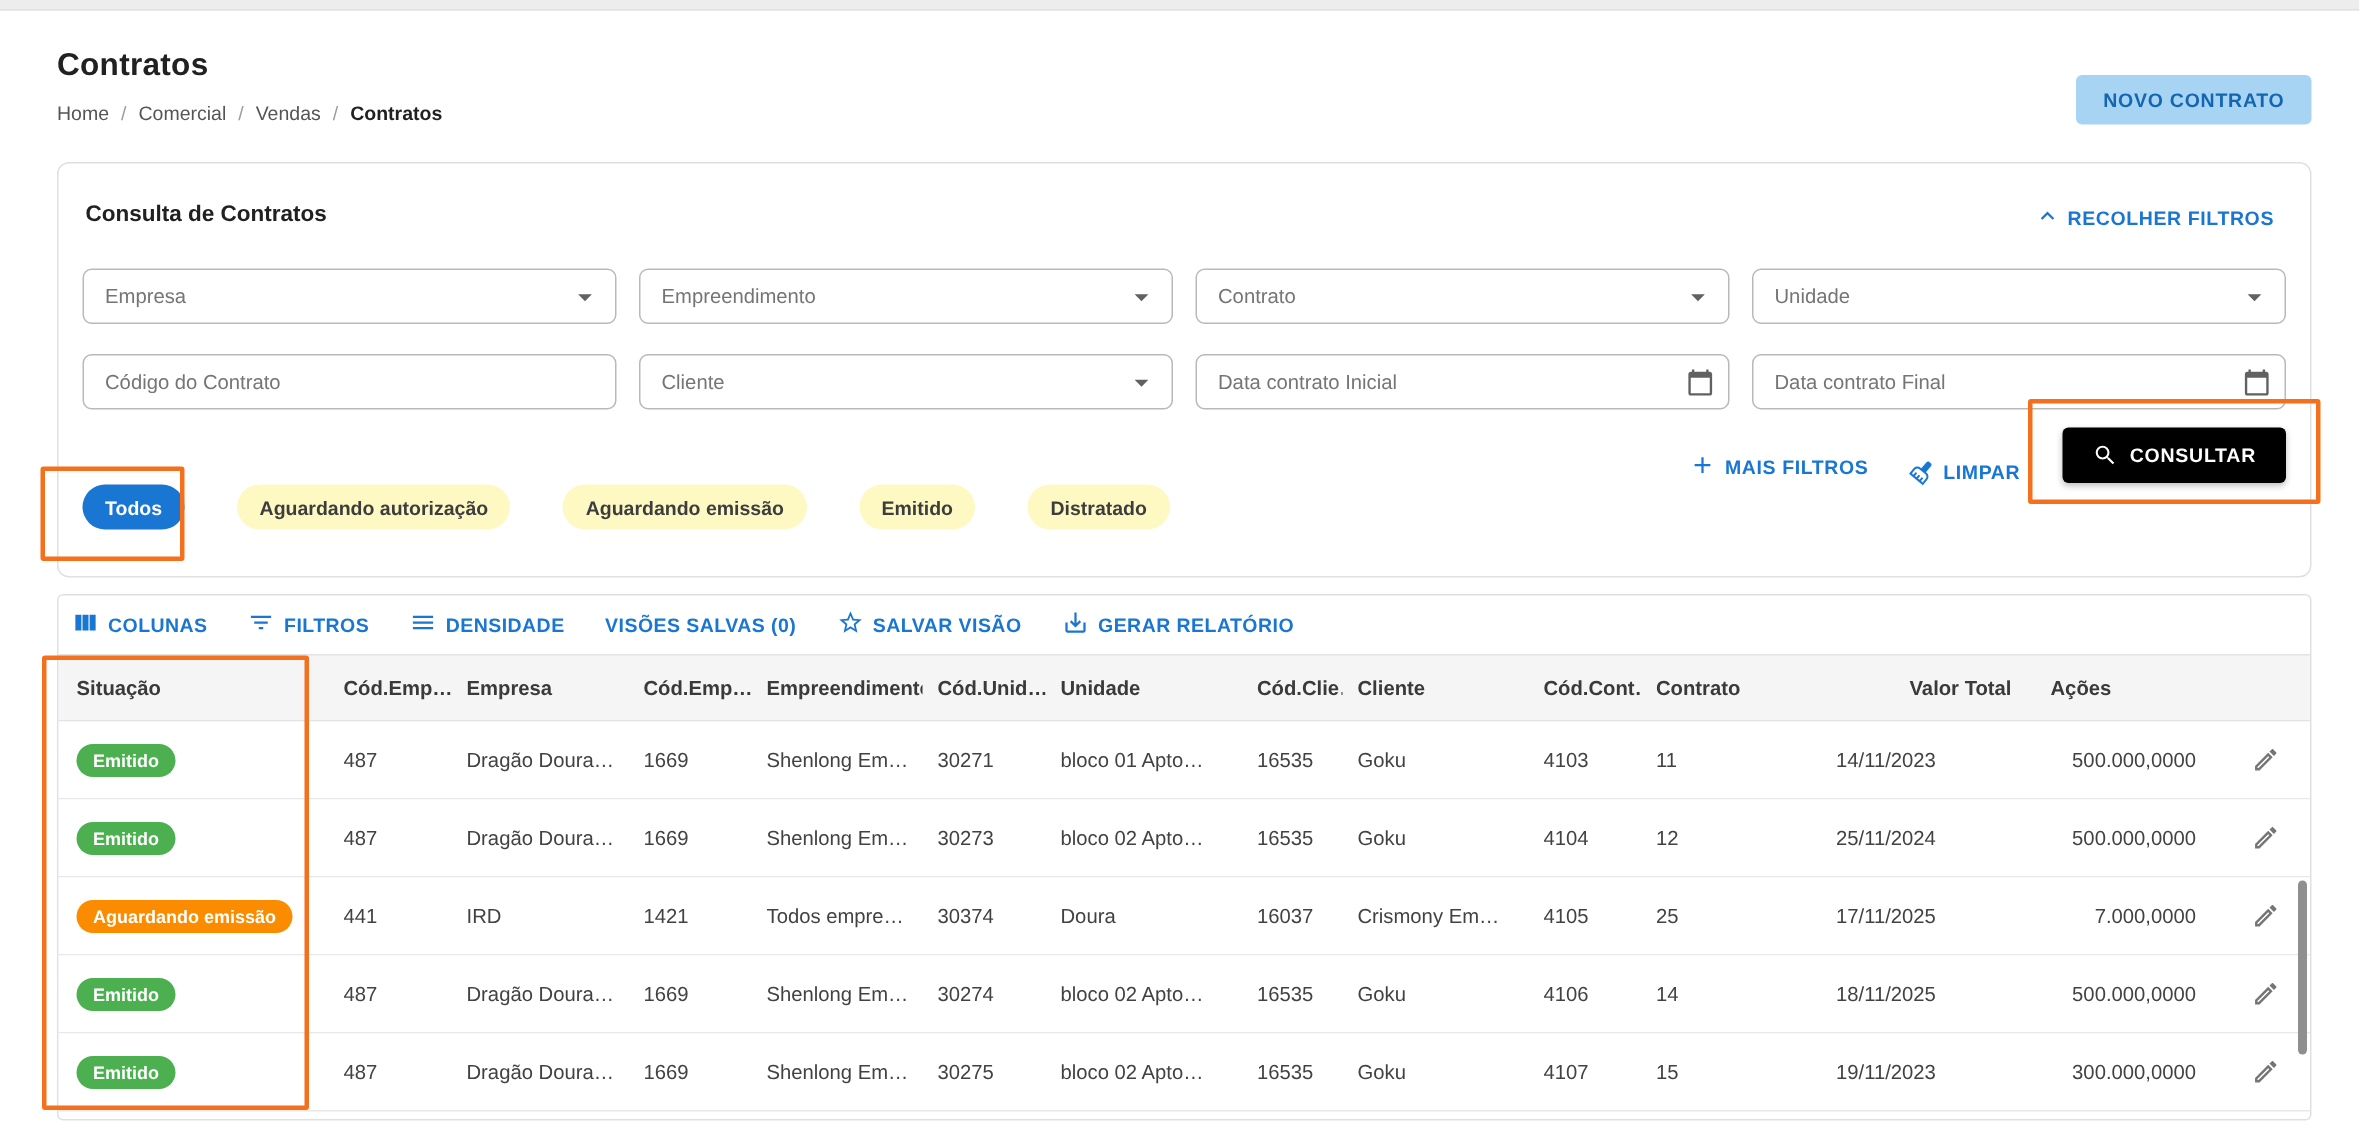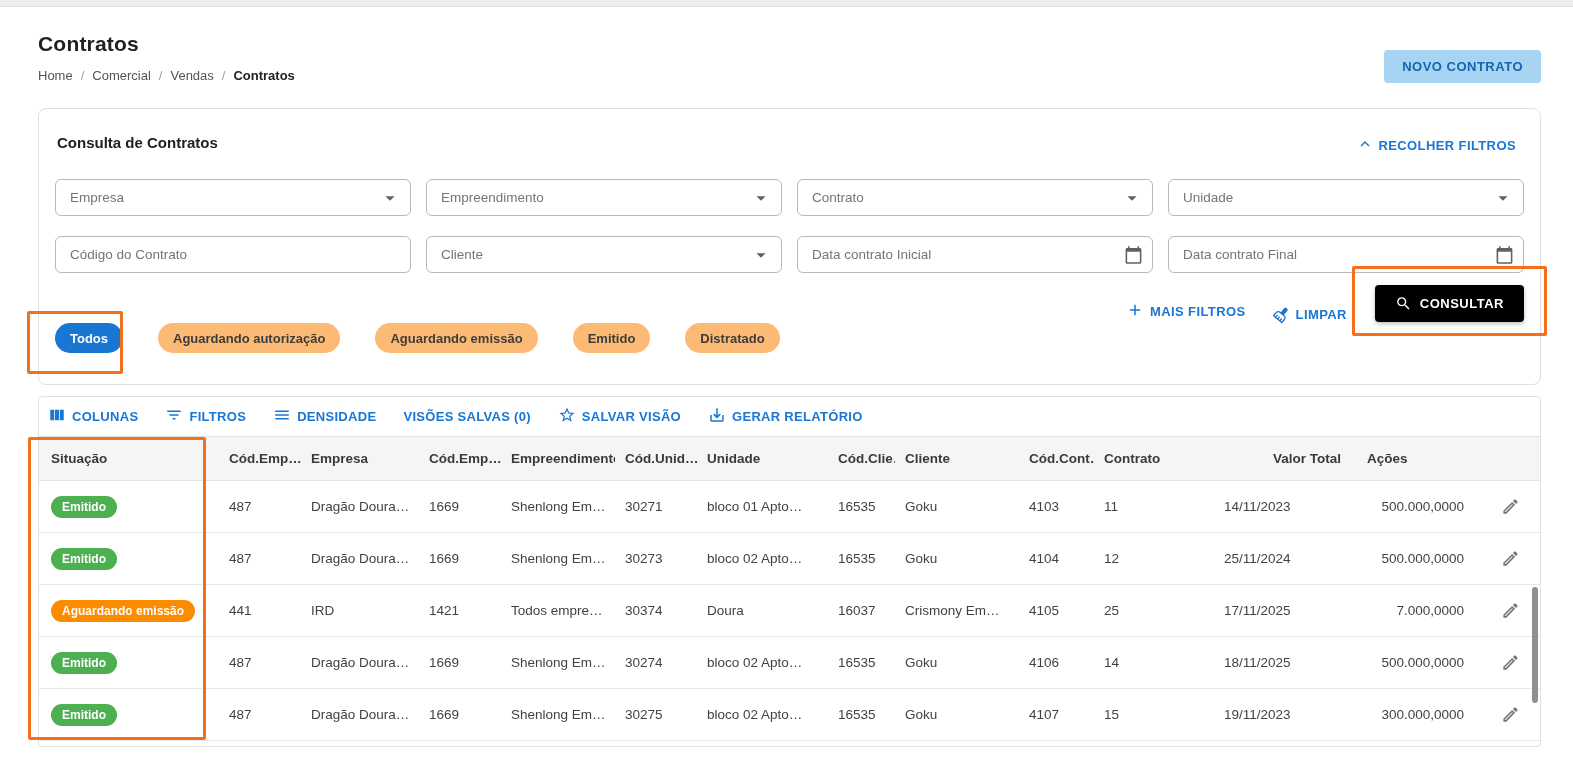--- a/index.html
+++ b/index.html
@@ -26,21 +26,21 @@
   .field { position:relative; flex:1; height:37px; border:1px solid #b9b9b9; border-radius:6px; background:#fff; }
   .field input { position:absolute; inset:0; width:100%; border:none; outline:none; background:transparent; padding:0 36px 0 14px; font-family:"Liberation Sans", sans-serif; font-size:13.5px; color:#424242; border-radius:6px; }
   .field input::placeholder { color:#757575; opacity:1; }
   .ficon { position:absolute; right:9px; top:50%; transform:translateY(-50%); display:flex; align-items:center; }
 
   .actions-row { position:absolute; right:16px; top:176px; height:37px; display:flex; align-items:flex-end; gap:28px; }
   .link { display:flex; align-items:center; gap:6px; color:#1976d2; font-size:13px; font-weight:700; letter-spacing:.4px; cursor:pointer; white-space:nowrap; }
   .btn-consult { display:flex; align-items:center; gap:8px; height:37px; padding:0 20px; background:#000000; color:#fff; border:none; border-radius:4px; font-family:"Liberation Sans", sans-serif; font-size:13px; font-weight:700; letter-spacing:.5px; box-shadow:0 2px 4px rgba(0,0,0,.25); cursor:pointer; }
 
   .chips { position:absolute; left:16px; top:214px; display:flex; gap:35px; }
-  .chip { height:30px; display:flex; align-items:center; padding:0 15px; background:#fdba74; border-radius:16px; font-size:13px; font-weight:600; color:#3d3d3d; cursor:pointer; white-space:nowrap; }
+  .chip { height:30px; display:flex; align-items:center; padding:0 15px; background:#fef9c3; border-radius:16px; font-size:13px; font-weight:600; color:#3d3d3d; cursor:pointer; white-space:nowrap; }
   .chip-active { background:#1976d2; color:#fff; }
 
   .table-card { left:38px; top:396px; width:1503px; height:351px; border-radius:4px; overflow:hidden; }
   .toolbar { position:absolute; left:9px; top:0; height:39px; display:flex; align-items:center; gap:27px; }
   .titem { display:flex; align-items:center; gap:6px; color:#1976d2; font-size:13px; font-weight:600; letter-spacing:.3px; cursor:pointer; white-space:nowrap; }
 
   .tgrid { display:grid; grid-template-columns:180px 82px 118px 82px 114px 82px 131px 67px 124px 75px 120px 143px 123px 60px; }
   .thead { position:absolute; left:0; top:39px; width:100%; height:45px; background:#f5f5f5; border-top:1px solid #e3e3e3; border-bottom:1px solid #e3e3e3; }
   .thead > div { display:flex; align-items:center; padding:0 10px; font-size:13.5px; font-weight:700; color:#3a3a3a; white-space:nowrap; overflow:hidden; }
   .tbody { position:absolute; left:0; top:84px; width:100%; }

